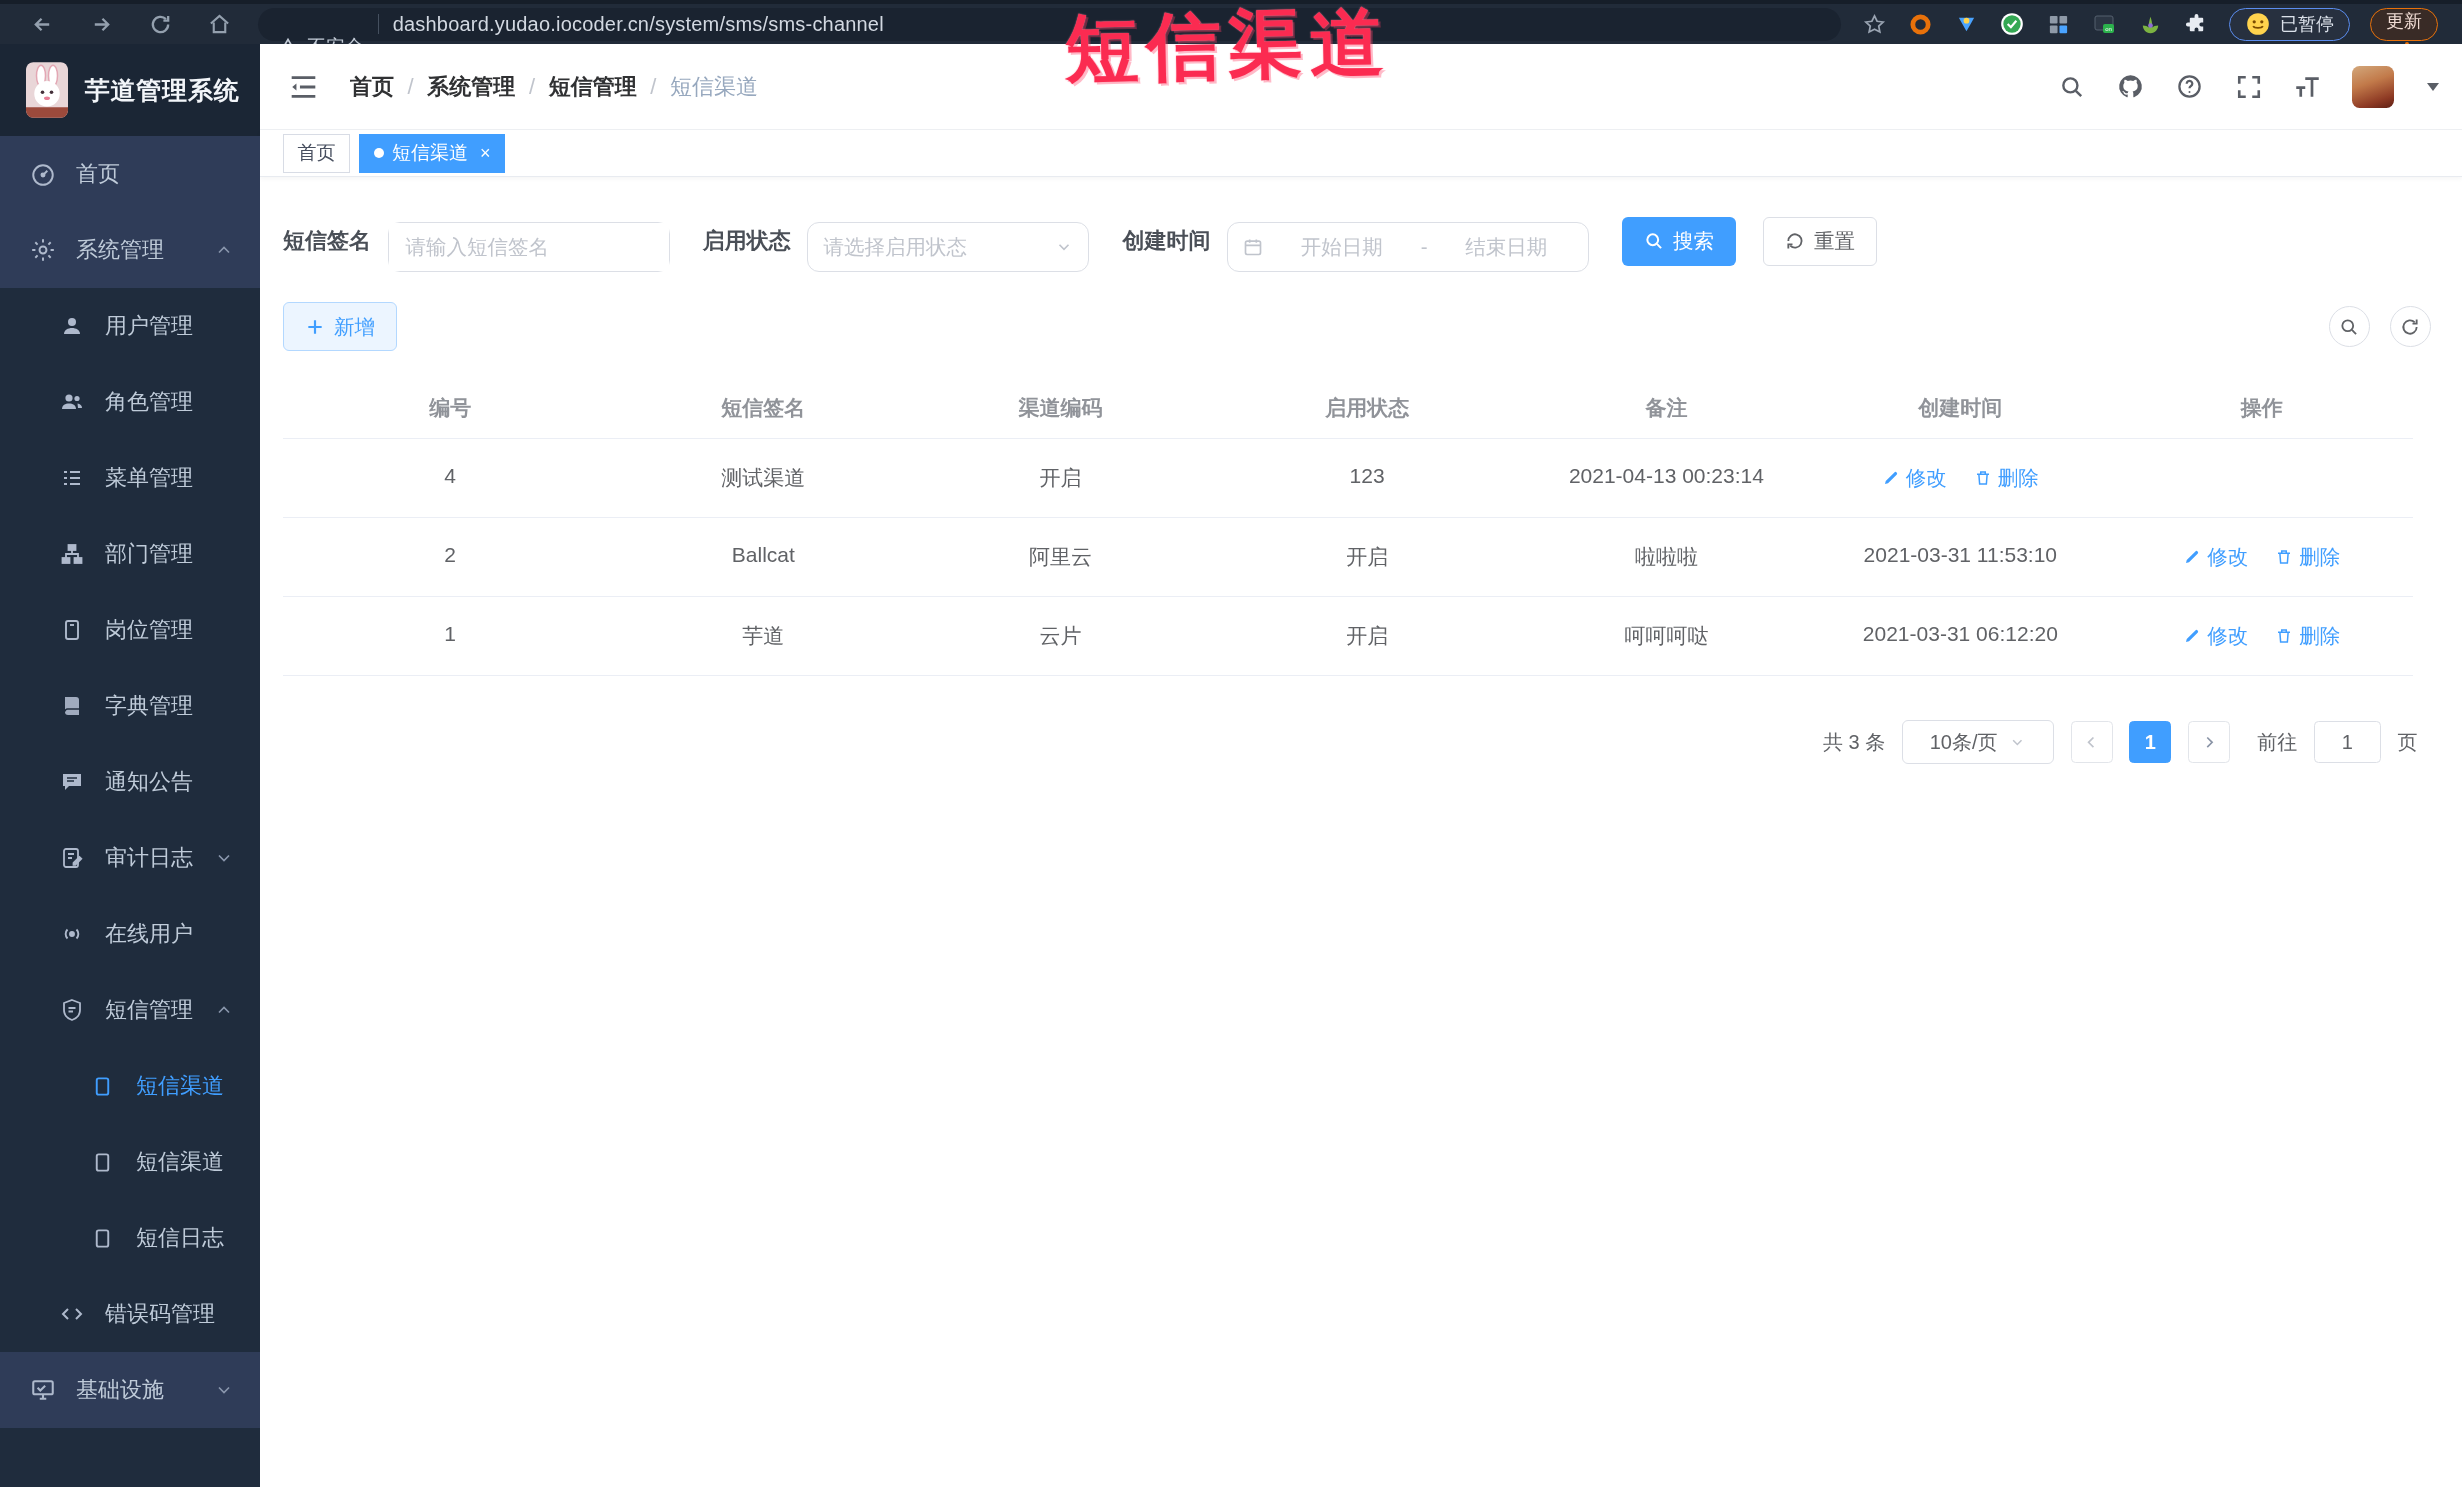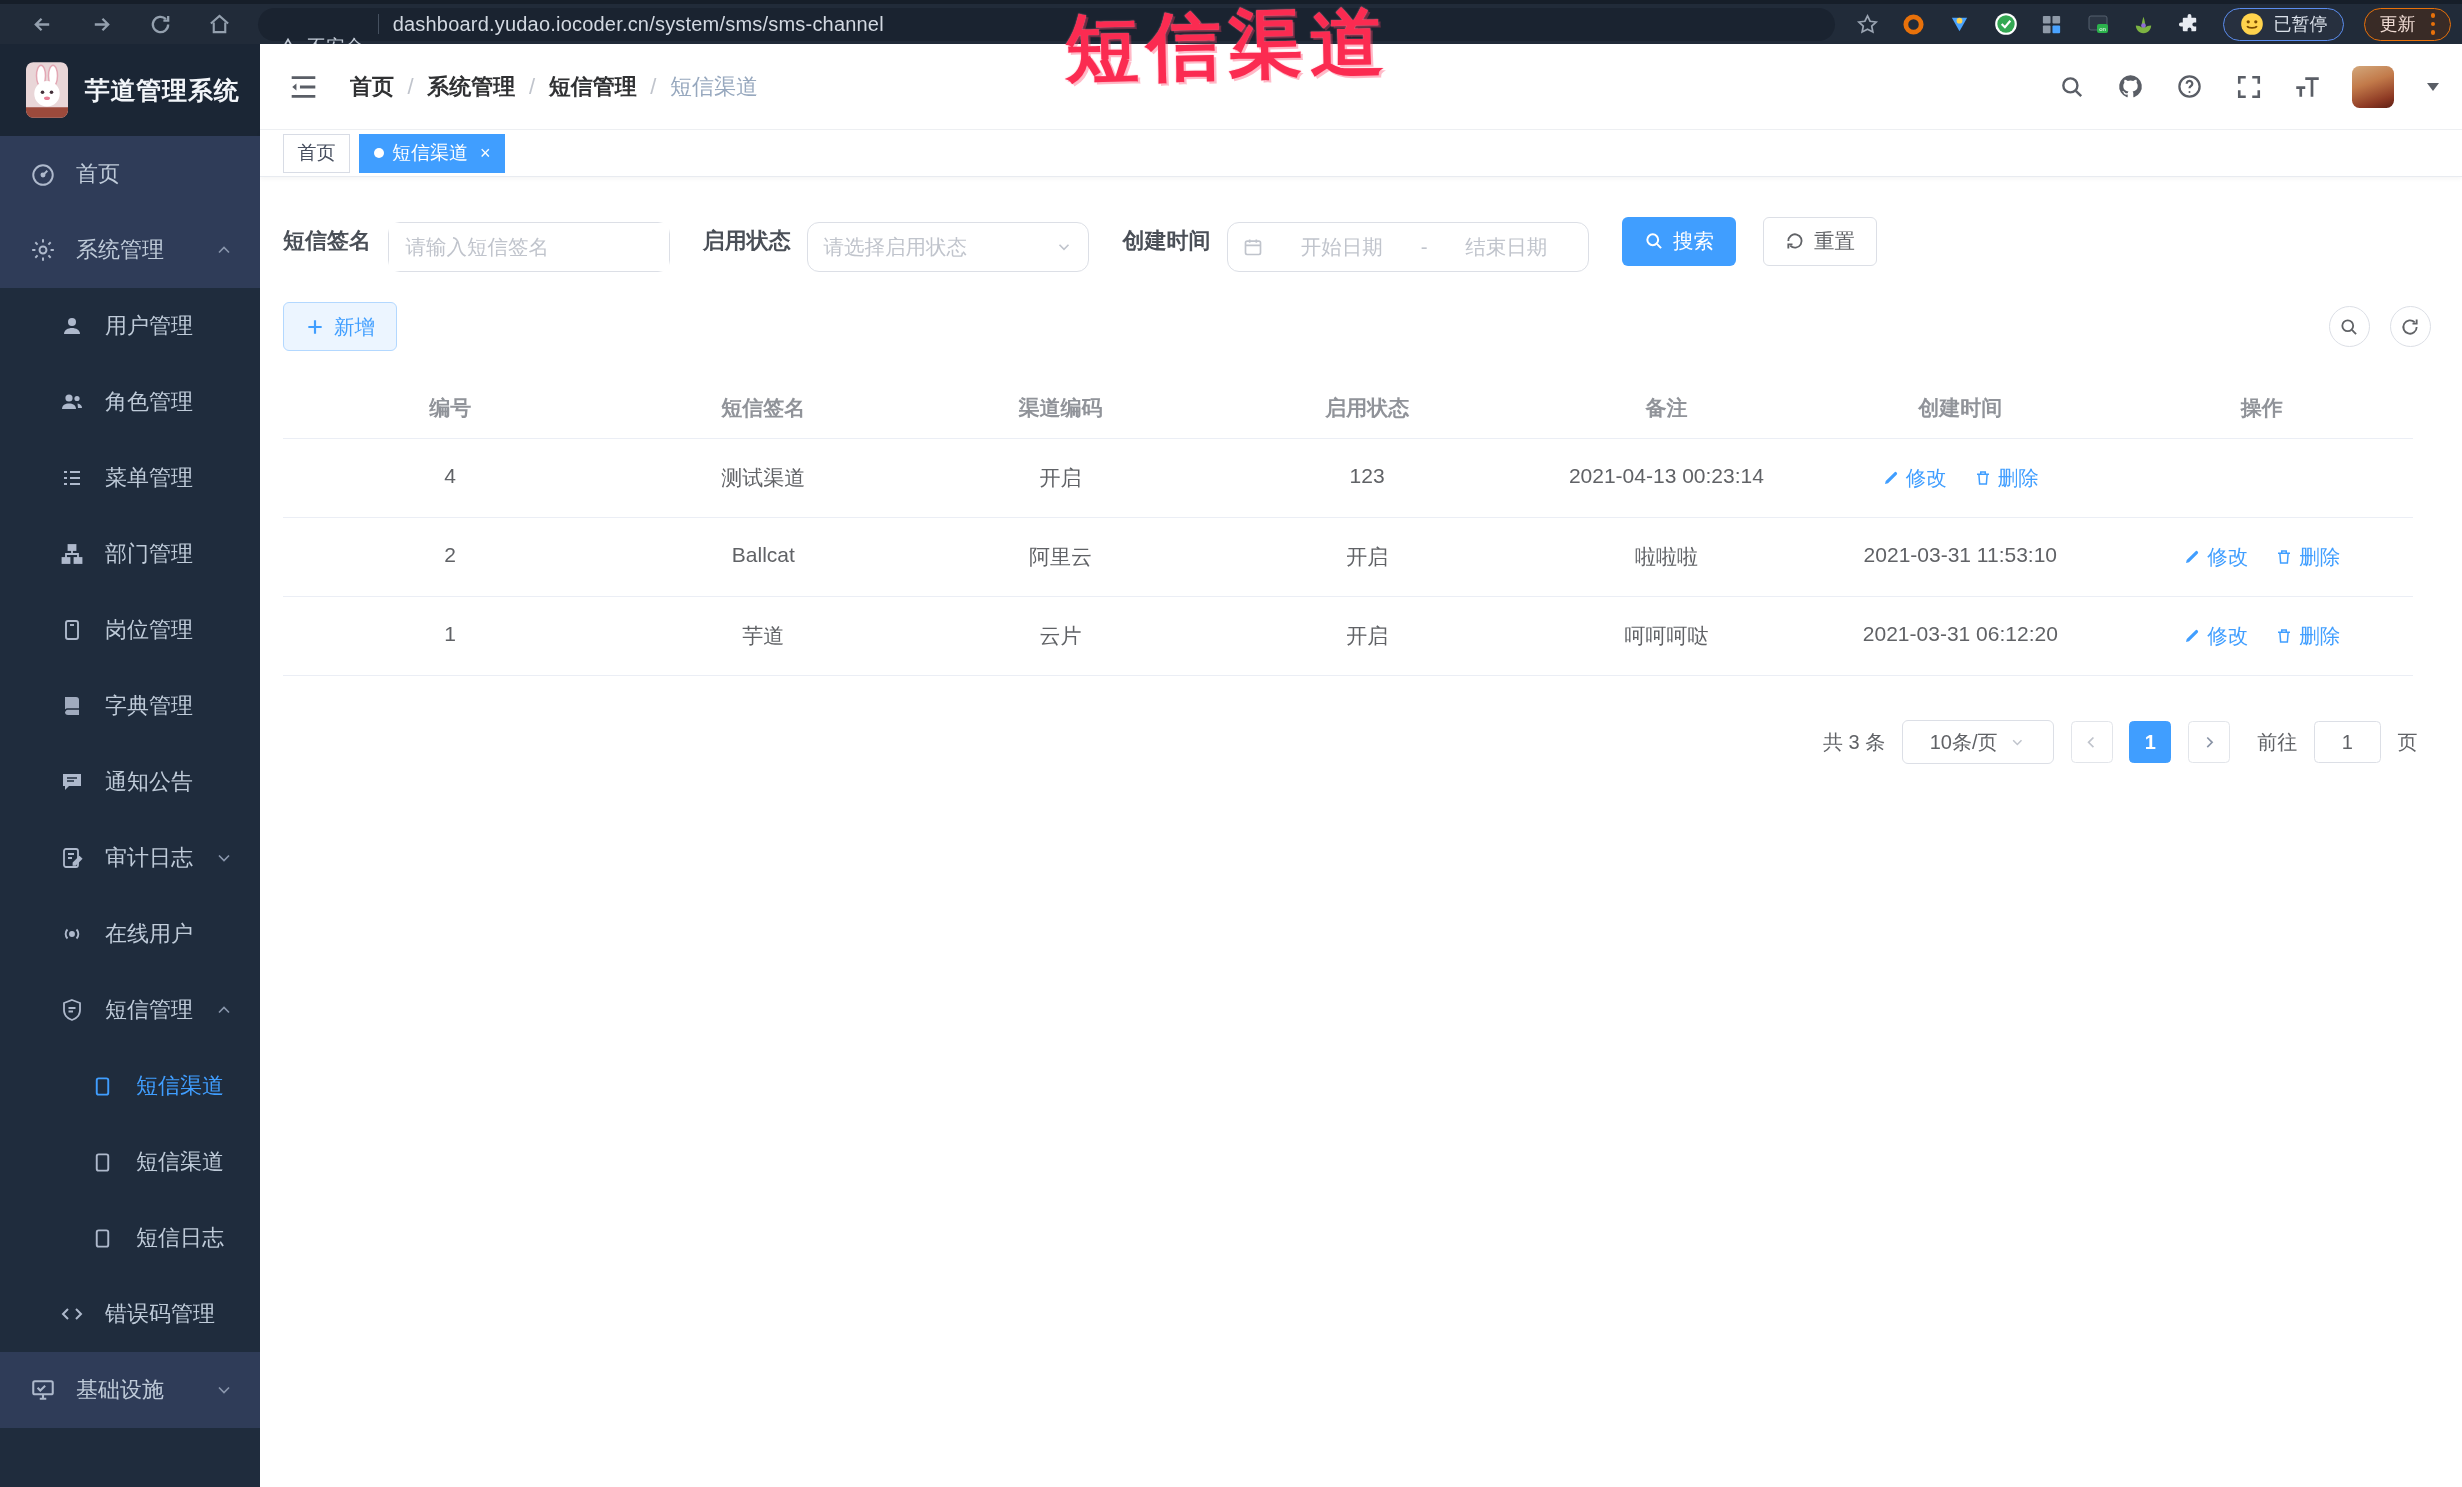--- a/index.html
+++ b/index.html
@@ -9,25 +9,25 @@
   
   .chrome { position:absolute; top:0; left:0; width:2462px; height:44px;
     background:#212b39; display:flex; align-items:center; border-top:4.5px solid #161e29; }
   .chrome .navbtns { display:flex; align-items:center; gap:33px; padding:0 26px 0 29px; }
   .chrome .cicon { width:26px; height:26px; display:flex; align-items:center; justify-content:center; color:#94a0ae; }
   .urlbox { flex:1; height:33px; background:#1a2330; border-radius:18px; display:flex;
     align-items:center; padding:0 20px; margin-right:20px; min-width:0; }
   .sec { display:flex; align-items:center; gap:9px; color:#c3cbd6; font-size:19px;margin-top:45px; }
   .sep-v { width:1.5px; height:20px; background:#45505f; margin:0 13.6px; }
   .url { color:#d2d8e1; font-size:20px; letter-spacing:0.2px; white-space:nowrap; overflow:hidden; }
-  .extrow { display:flex; align-items:center; gap:20px; padding-right:11px; }
+  .extrow { display:flex; align-items:center; gap:20px; padding-right:24px; }
   .pill { display:flex; align-items:center; gap:9px; height:33px; border-radius:18px;
     padding:0 15px; font-size:18px; }
   .pill.paused { border:1.5px solid #5b8def; background:#27303f; color:#dbe1ea; }
-  .pill.update { border:1.5px solid #e8710a; background:#392b26; color:#f0dcd4; }
+  .pill.update { border:1.5px solid #e8710a; background:#392b26; color:#f0dcd4;flex-direction:column; }
   .kebab { display:flex; flex-direction:column; gap:3.8px; margin-left:6px; }
   .kebab i { width:4.5px; height:4.5px; border-radius:50%; background:#e8710a; display:block; }
 
   
   .app { position:absolute; top:44px; left:0; right:0; bottom:0; display:flex; }
 
   
   .sidebar { width:260px; background:#1f2c3d; color:#bfcbd9; flex:none; display:flex; flex-direction:column; }
   .logo { height:92px; background:#1b2635; display:flex; align-items:center; gap:16.7px; padding-left:26px; }
   .logo .mark { width:42px; height:56px; border-radius:7.6px; overflow:hidden; flex:none; }

